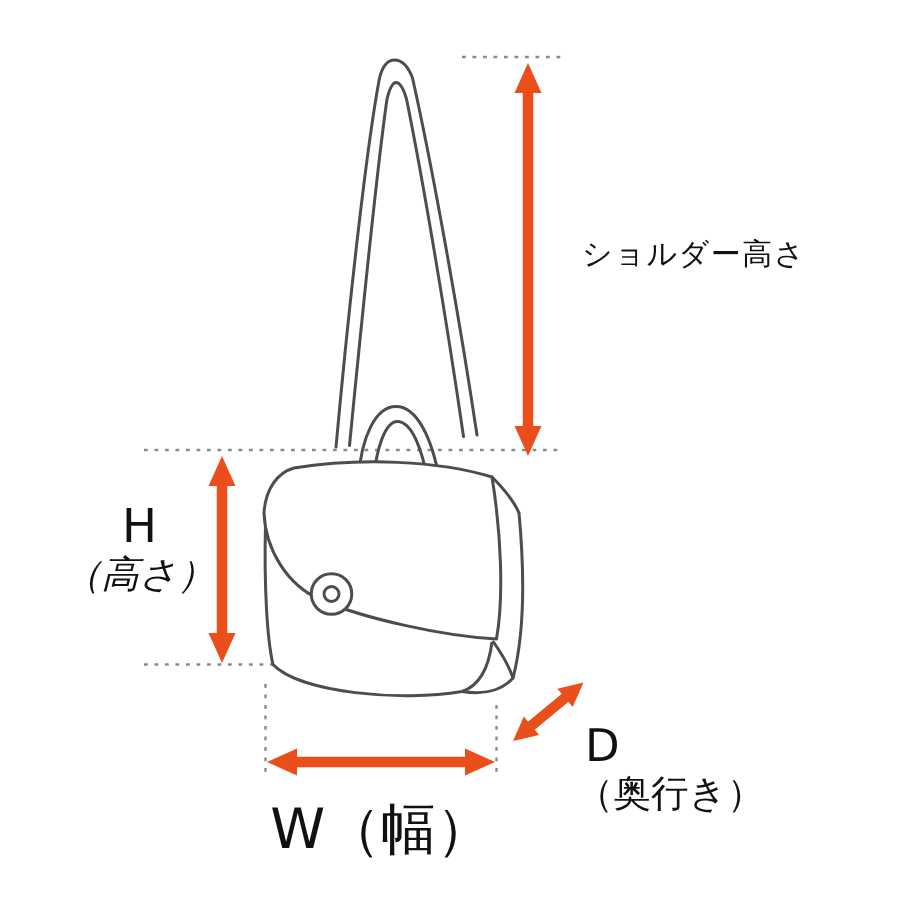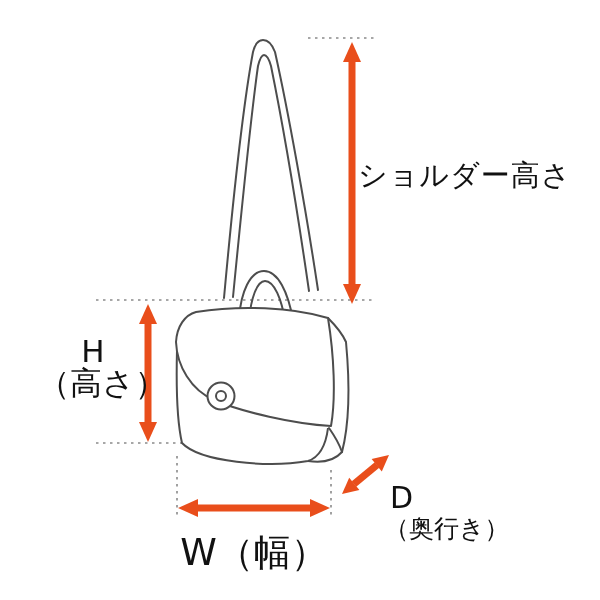--- a/index.html
+++ b/index.html
@@ -40,24 +40,24 @@
   }
   .arrow-head{
     fill:var(--arrow-color,#E94E1B);
     stroke:none;
   }
   .lbl{
     position:absolute;
     color:var(--text-color,#111111);
     white-space:nowrap;
   }
-  .lbl-shoulder{left:358px;top:156px;font-size:29px;letter-spacing:1px;}
+  .lbl-shoulder{left:388px;top:156px;font-size:20px;letter-spacing:1px;}
   .lbl-h{left:38px;top:334px;width:110px;text-align:center;}
   .lbl-h .letter{font-size:31px;display:block;line-height:34px;}
-  .lbl-h .name{font-size:32px;display:block;line-height:30px;}
+  .lbl-h .name{font-size:25px;display:block;line-height:30px;font-style:italic;}
   .lbl-w{left:168px;top:528px;width:172px;text-align:center;font-size:37px;}
   .lbl-d{left:384px;top:482px;}
   .lbl-d .letter{font-size:30px;display:block;line-height:32px;margin-left:6px;}
   .lbl-d .name{font-size:25px;display:block;line-height:30px;}
 </style>
 </head>
 <body style="background: rgb(255, 255, 255);">
 
 <div class="stage">
 

